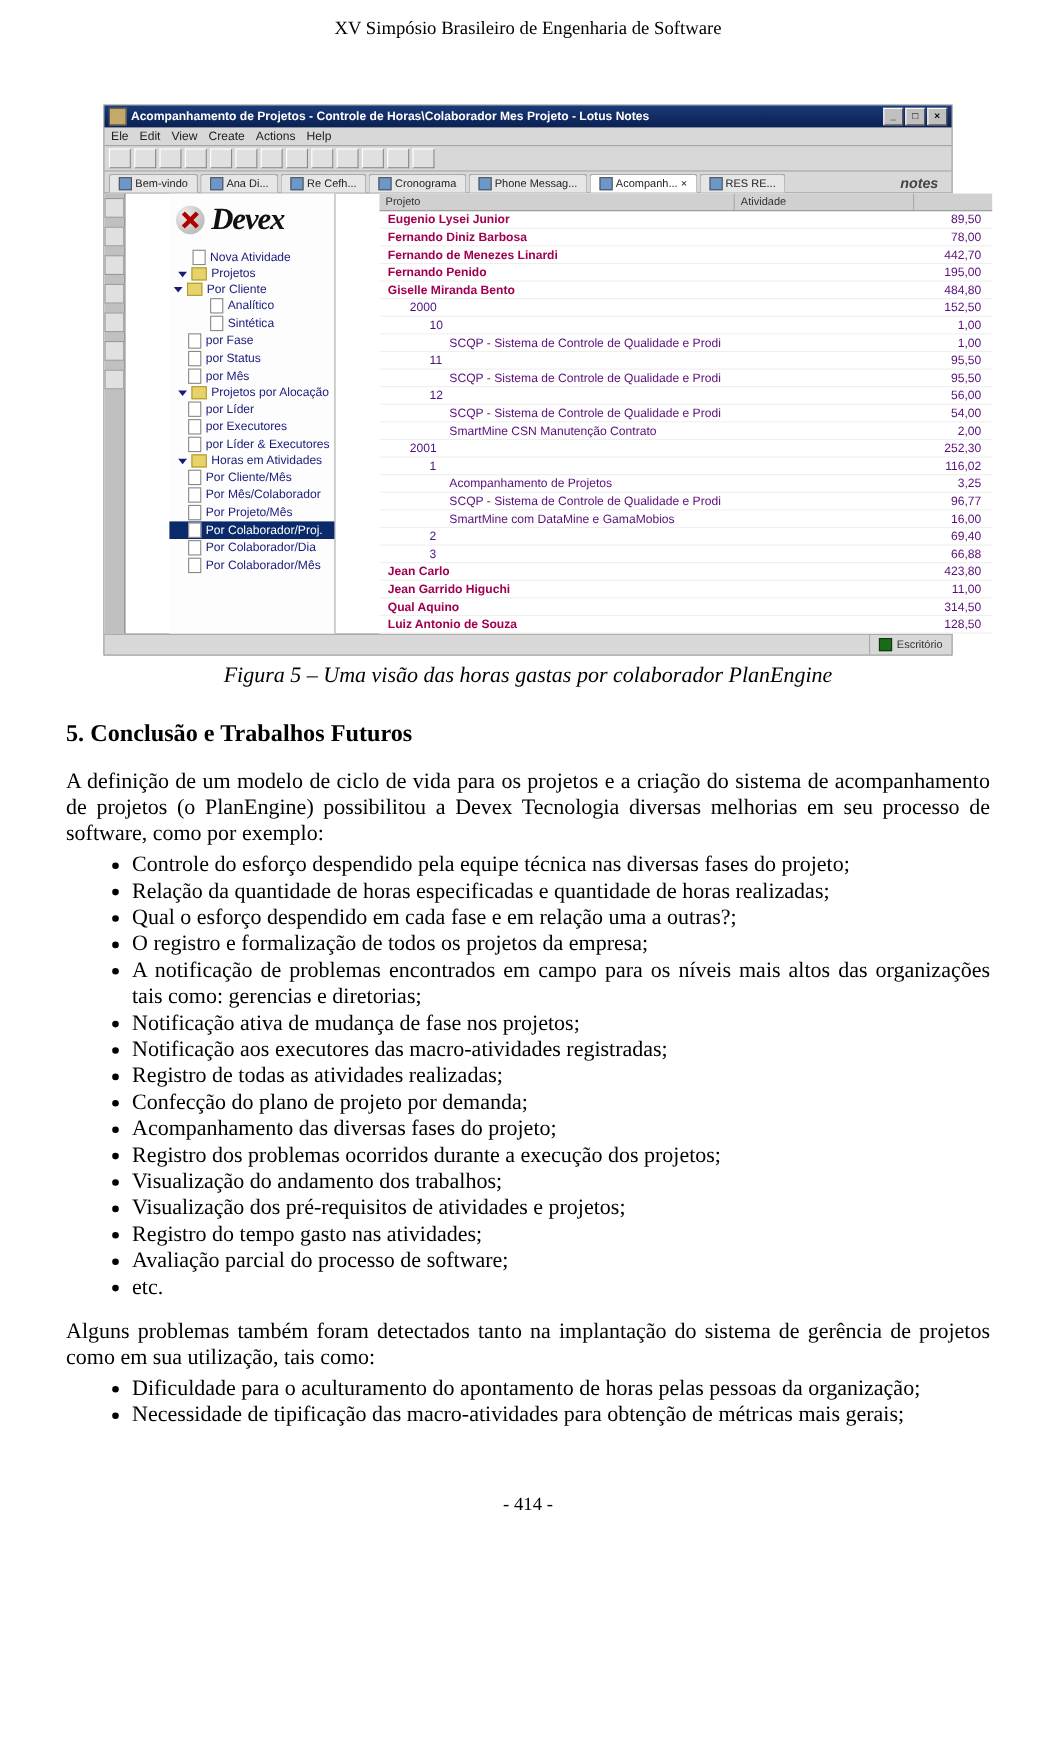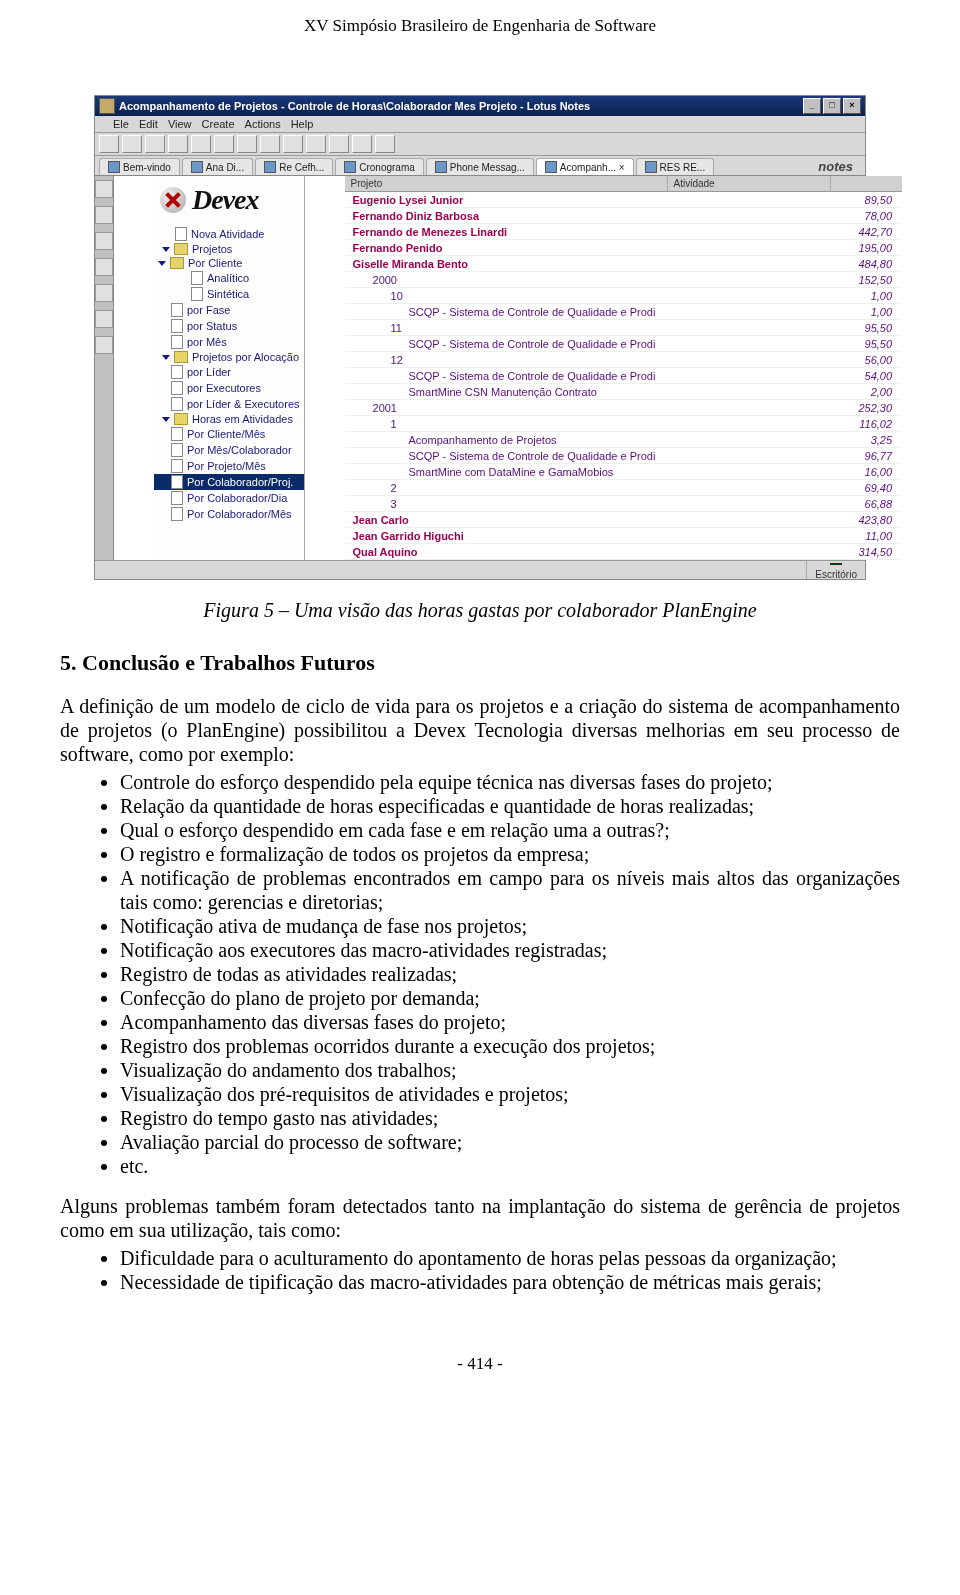--- a/index.html
+++ b/index.html
@@ -17,21 +17,21 @@
   }
   .conf-header {
     text-align: center;
     font-size: 17px;
     margin: 16px 0 60px 0;
   }
 
   
   .figure {
     width: 770px;
-    margin: 0 auto 20px auto;
+    margin: 0 auto 8px auto;
     border: 0;
     font-family: Tahoma, Arial, sans-serif;
     font-size: 11px;
     color: #000;
     background: #c0c0c0;
     box-shadow: 0 0 0 1px #888;
   }
   .titlebar {
     display: flex;
     align-items: center;
@@ -55,21 +55,21 @@
     border-right-color: #555; border-bottom-color: #555;
     margin-left: 2px;
     text-align: center;
     font-size: 9px;
     line-height: 12px;
     color: #000;
   }
   .menubar {
     display: flex;
     gap: 10px;
-    padding: 2px 18px;
+    padding: 2px 6px;
     background: #d8d8d8;
     border-bottom: 1px solid #999;
     font-size: 11px;
     color: #222;
   }
   .toolbar {
     display: flex;
     gap: 3px;
     padding: 2px 4px;
     background: #d8d8d8;
@@ -235,21 +235,20 @@
     display: flex;
     align-items: center;
     white-space: nowrap;
     overflow: hidden;
   }
   .row .cell-r {
     flex: 1;
     text-align: right;
     padding-right: 10px;
     color: #5a0e7a;
-    font-style: italic;
   }
   .row .tw { margin-right: 4px; }
   .row.lvl0 .cell-l { padding-left: 4px;  font-weight: bold; color: #a00050; }
   .row.lvl1 .cell-l { padding-left: 24px; color: #4a1080; }
   .row.lvl2 .cell-l { padding-left: 42px; color: #4a1080; }
   .row.lvl3 .cell-l { padding-left: 60px; color: #5a0e7a; }
   .statusbar {
     display: flex;
     height: 18px;
     background: #d8d8d8;
@@ -257,21 +256,20 @@
     font-size: 10px;
     color: #333;
   }
   .statusbar .flex { flex: 1; }
   .statusbar .seg {
     padding: 2px 8px;
     border-left: 1px solid #aaa;
     display: flex;
     align-items: center;
     gap: 4px;
-    flex-direction: column;
   }
   .seg .net {
     width: 10px; height: 10px;
     background: #1a6a1a;
     border: 1px solid #0a3a0a;
   }
 
   
   .caption {
     text-align: center;
@@ -657,20 +655,27 @@
               </div>
               <div class="cell-r">11,00</div>
             </div>
             <div class="row lvl0">
               <div class="cell-l">
                 <span class="tw right"></span>
                 <span>Qual Aquino</span>
               </div>
               <div class="cell-r">314,50</div>
             </div>
+            <div class="row lvl0">
+              <div class="cell-l">
+                <span class="tw right"></span>
+                <span>Luiz Antonio de Souza</span>
+              </div>
+              <div class="cell-r">128,50</div>
+            </div>
           </div>
       </div>
     </div>
 
     <div class="statusbar">
       <div class="flex"></div>
       <div class="seg">
         <span class="net"></span>
         <span>Escritório</span>
       </div>

